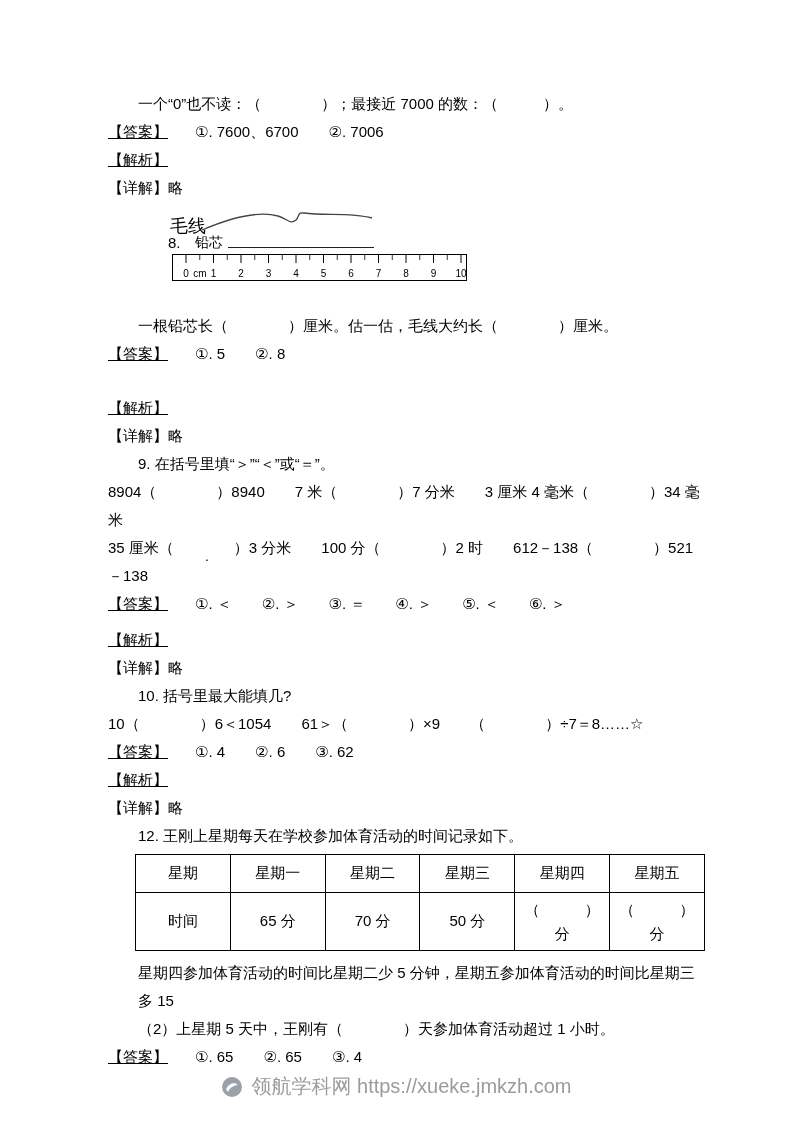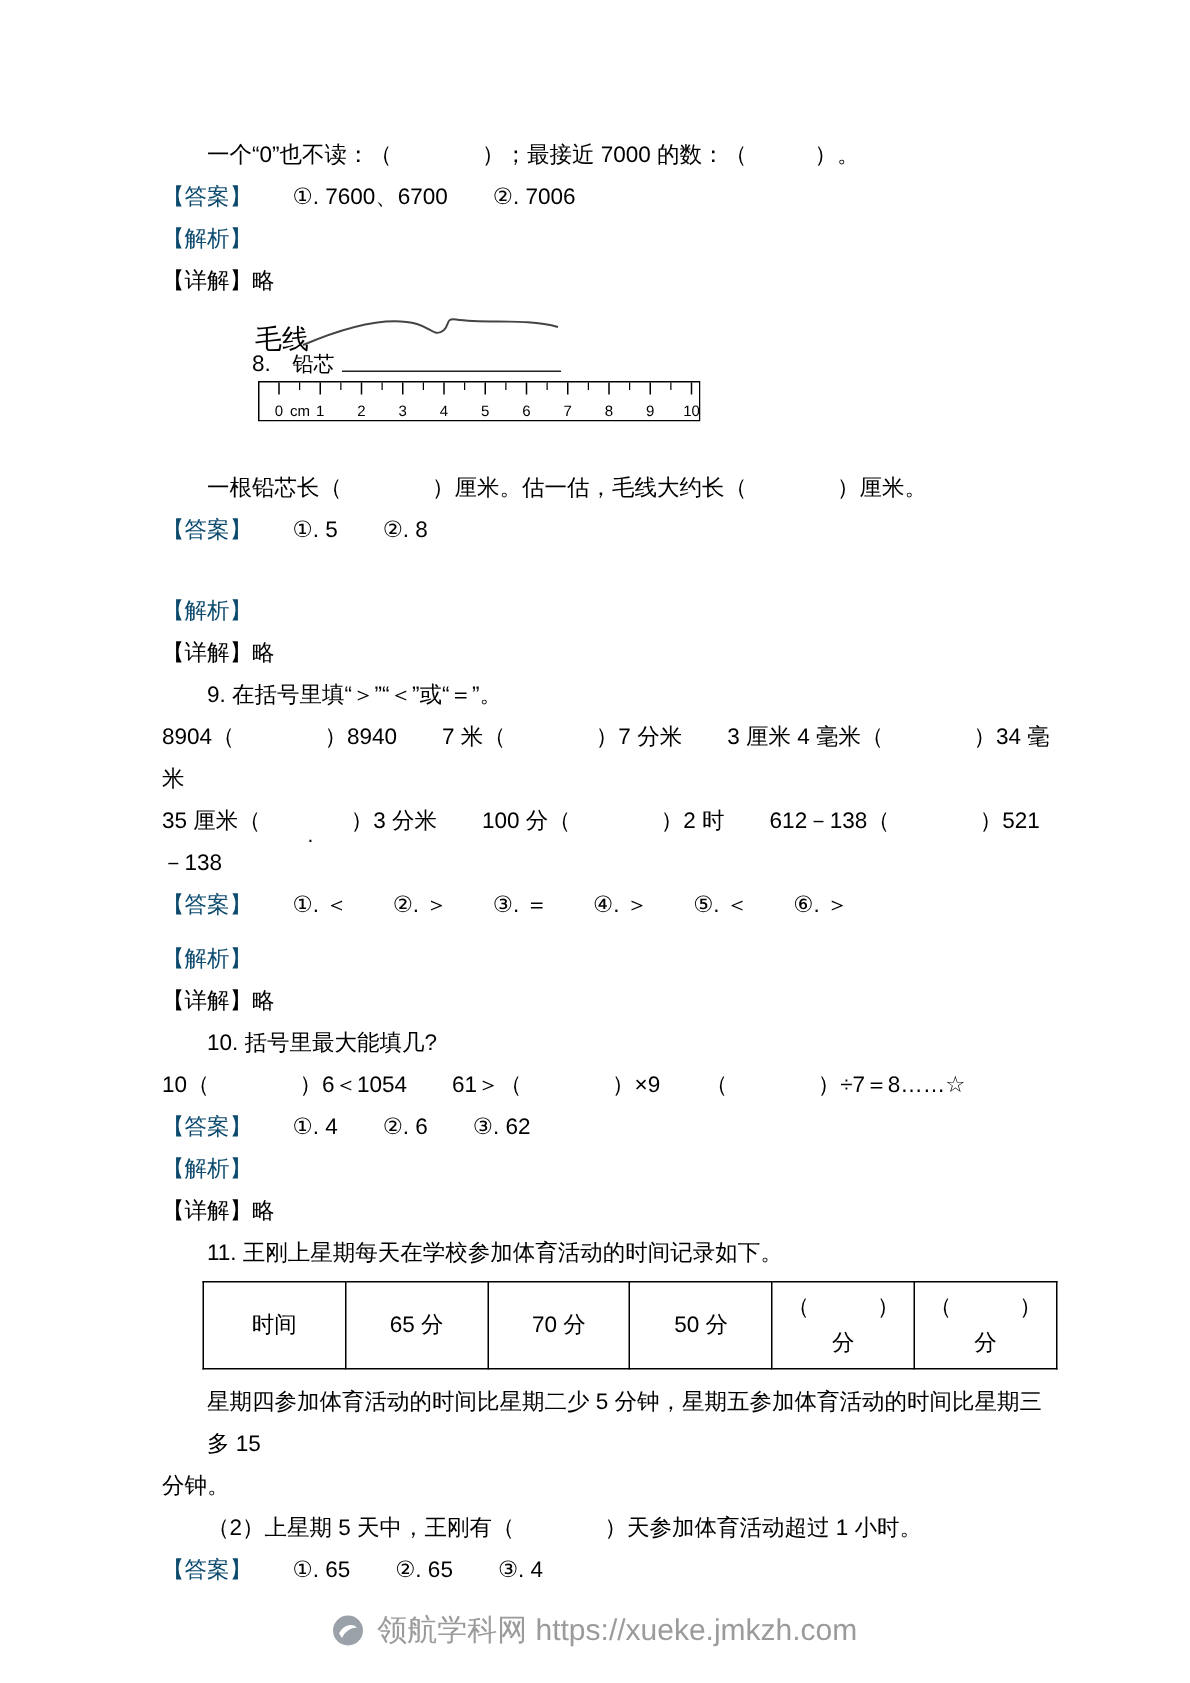--- a/index.html
+++ b/index.html
@@ -9,21 +9,21 @@
     width:793px; height:1122px;
     margin:0 auto;
     background:#fff;
     font-family:"Liberation Sans","DejaVu Sans",sans-serif;
     font-size:15px; color:#000;
     padding:90px 88px 0 108px;
     overflow:hidden;
   }
   .line { line-height:28px; min-height:28px; }
   .indent { margin-left:30px; }
-  .blue { color:#0c4a6e; }
+  .blue { color:#000000;text-decoration:underline; }
   .ans-content { margin-left:27px; }
   .mt26 { margin-top:26px; }
   .mt8 { margin-top:8px; }
 
   
   .figure { position:relative; height:74px; width:360px; margin:6px 0 30px 60px; }
   .wool-label { position:absolute; left:2px; top:6px; font-size:18px; }
   .wool-curve { position:absolute; left:32px; top:0; }
   .q8-num { position:absolute; left:0; top:26px; }
   .lead-label { position:absolute; left:27px; top:26px; font-size:14px; }
@@ -118,37 +118,44 @@
     <div class="line">
       <span class="blue">【答案】</span><span class="ans-content">①. 4　　②. 6　　③. 62</span>
     </div>
     <div class="line">
       <span class="blue">【解析】</span>
     </div>
     <div class="line">【详解】略</div>
   </section>
 
   <section>
-    <div class="line indent">11. 王刚上星期每天在学校参加体育活动的时间记录如下。</div>
+    <div class="line indent">12. 王刚上星期每天在学校参加体育活动的时间记录如下。</div>
     <table class="q11-table">
       <tbody>
+          <tr class="r1">
+        <td>星期</td>
+        <td>星期一</td>
+        <td>星期二</td>
+        <td>星期三</td>
+        <td>星期四</td>
+        <td>星期五</td>
+      </tr>
       <tr class="r2">
         <td>时间</td>
         <td>65 分</td>
         <td>70 分</td>
         <td>50 分</td>
         <td class="blank-cell">（　　　）
 分</td>
         <td class="blank-cell">（　　　）
 分</td>
       </tr>
     </tbody>
       </table>
     <div class="line indent mt8">星期四参加体育活动的时间比星期二少 5 分钟，星期五参加体育活动的时间比星期三多 15</div>
-    <div class="line">分钟。</div>
     <div class="line indent">（2）上星期 5 天中，王刚有（　　　　）天参加体育活动超过 1 小时。</div>
     <div class="line">
       <span class="blue">【答案】</span><span class="ans-content">①. 65　　②. 65　　③. 4</span>
     </div>
   </section>
 
   <span class="stray-dot">.</span>
 
   <div class="footer">
     <svg width="22" height="22" viewBox="0 0 22 22">

